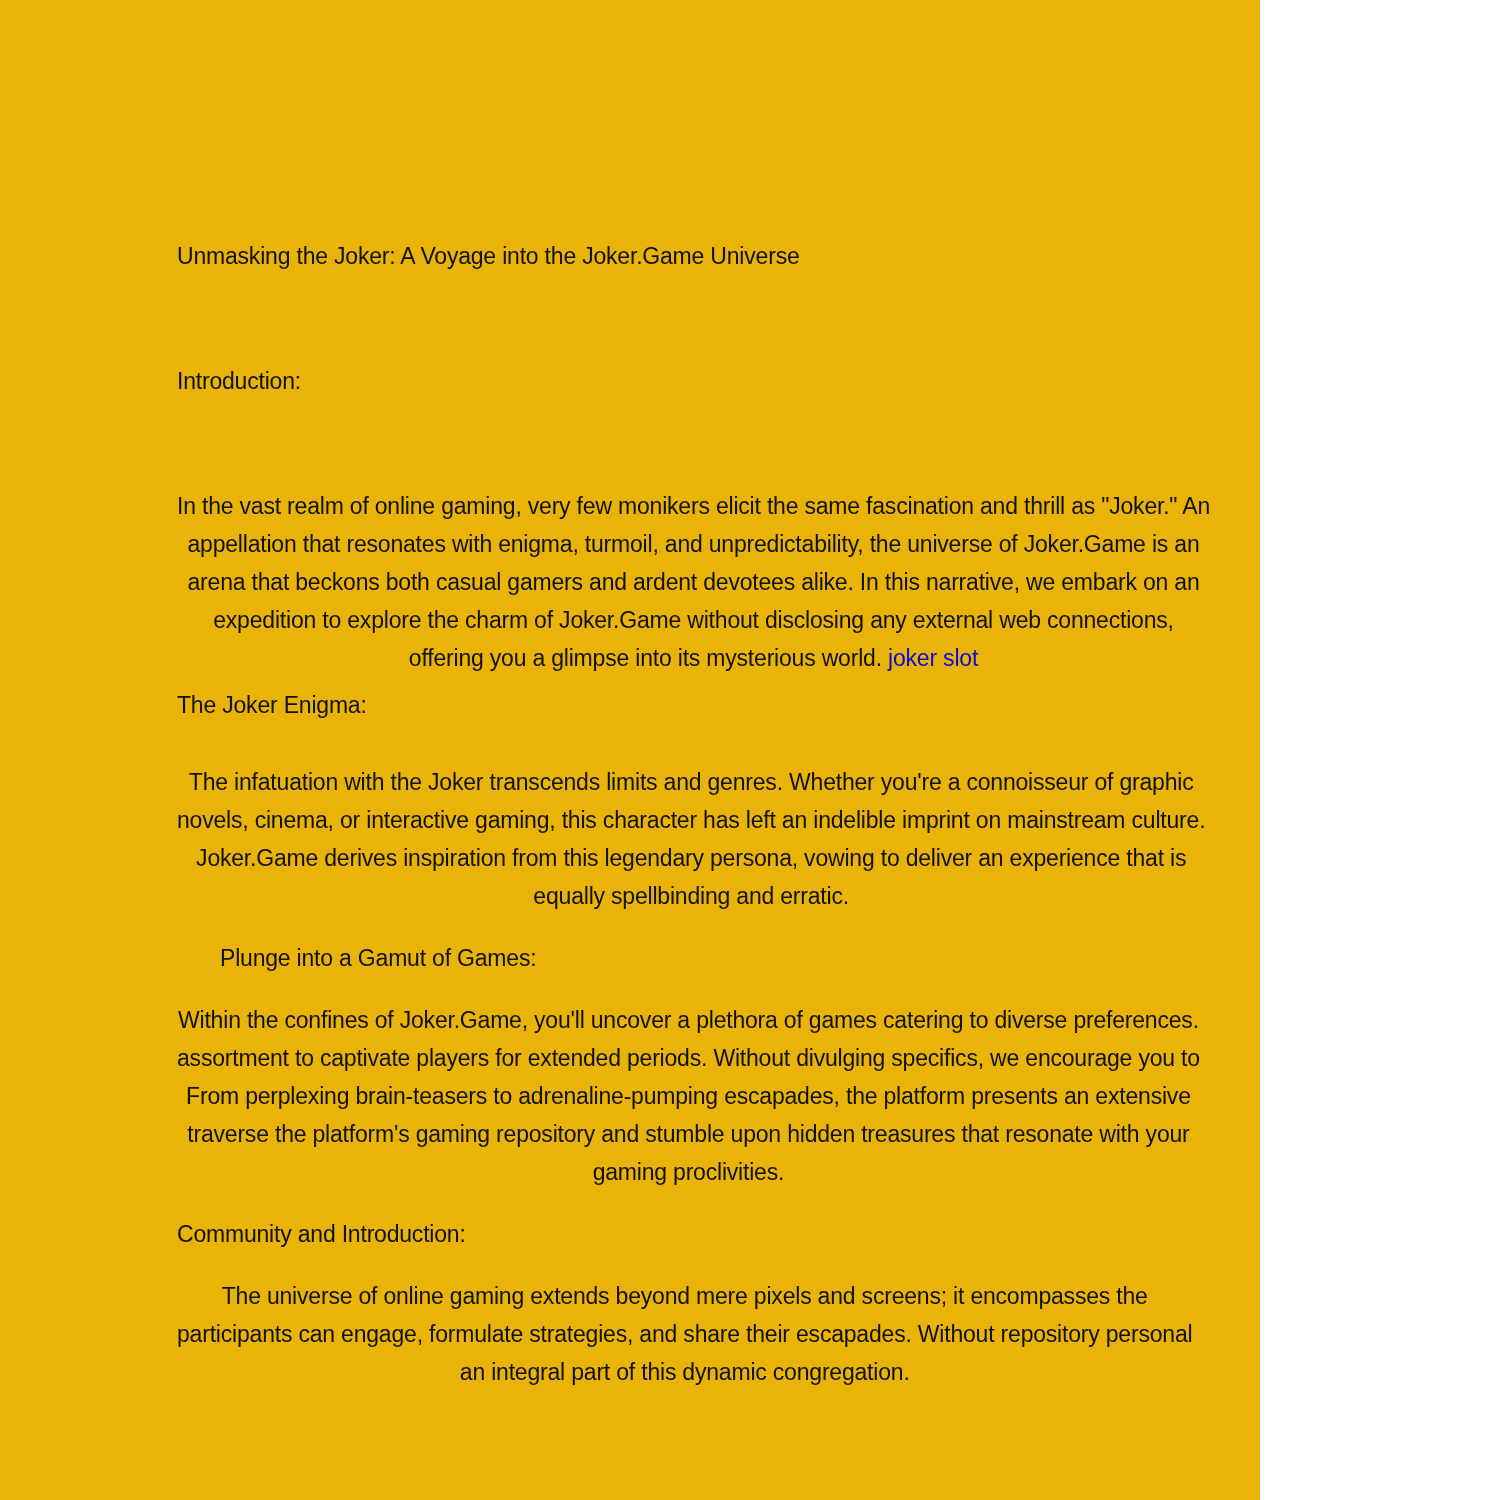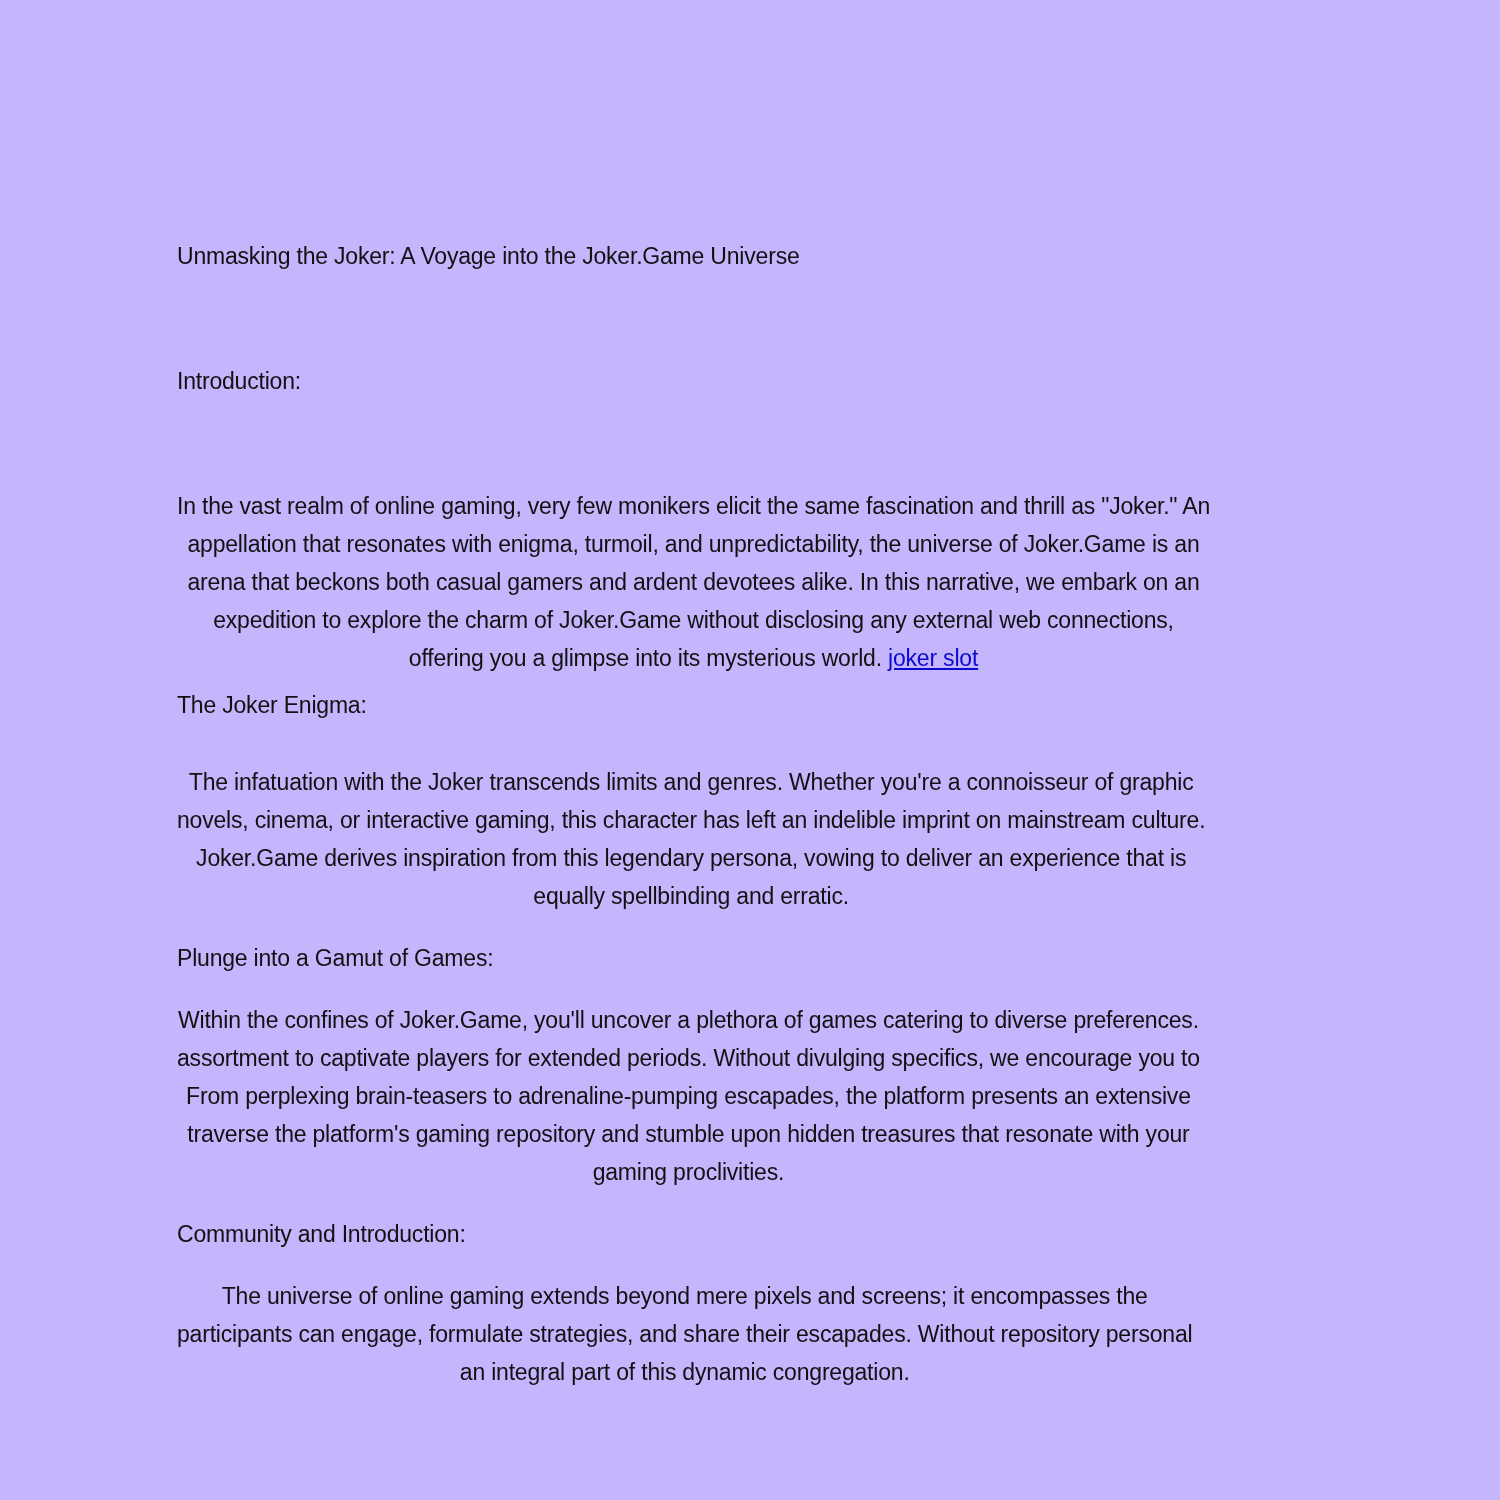--- a/index.html
+++ b/index.html
@@ -1,29 +1,29 @@
 <!DOCTYPE html>
 <html><head>
   <meta charset="utf-8">
   <style>
     html, body { margin: 0; padding: 0; background: #ffffff; }
     body { width: 1500px; height: 1500px; overflow: hidden; position: relative; }
     .page {
-      position: absolute; left: 0; top: 0; width: 1500px; height: 1500px;
-      background: #c4b5fd;
+      position: absolute; left: 0; top: 0; width: 1260px; height: 1500px;
+      background: #eab308;
       font-family: "Liberation Sans", sans-serif;
       color: #111111;
       font-size: 23px;
       letter-spacing: -0.2px;
     }
     .line {
       position: absolute; left: 177px; white-space: nowrap;
       line-height: 30px;
     }
-    .link { color: #0b0bd0; text-decoration: underline; cursor: pointer; }
+    .link { color: #0b0bd0; cursor: pointer; }
     .para { position: absolute; left: 177px; text-align: center; }
     .para .l { display: block; white-space: nowrap; height: 38px; line-height: 30px; }
   </style>
 </head>
 <body>
 
 <div class="page">
 
   <div class="line" style="top:241px;">Unmasking the Joker: A Voyage into the Joker.Game Universe</div>
 
@@ -39,21 +39,21 @@
 
   <div class="line" style="top:690px;">The Joker Enigma:</div>
 
   <div class="para" style="top:767px;">
     <span class="l">The infatuation with the Joker transcends limits and genres. Whether you're a connoisseur of graphic</span>
     <span class="l">novels, cinema, or interactive gaming, this character has left an indelible imprint on mainstream culture.</span>
     <span class="l">Joker.Game derives inspiration from this legendary persona, vowing to deliver an experience that is</span>
     <span class="l">equally spellbinding and erratic.</span>
   </div>
 
-  <div class="line" style="top:943px;">Plunge into a Gamut of Games:</div>
+  <div class="line" style="top:943px;margin-left:43px;">Plunge into a Gamut of Games:</div>
 
   <div class="para" style="top:1005px;">
     <span class="l">Within the confines of Joker.Game, you'll uncover a plethora of games catering to diverse preferences.</span>
     <span class="l">assortment to captivate players for extended periods. Without divulging specifics, we encourage you to</span>
     <span class="l">From perplexing brain-teasers to adrenaline-pumping escapades, the platform presents an extensive</span>
     <span class="l">traverse the platform's gaming repository and stumble upon hidden treasures that resonate with your</span>
     <span class="l">gaming proclivities.</span>
   </div>
 
   <div class="line" style="top:1219px;">Community and Introduction:</div>

